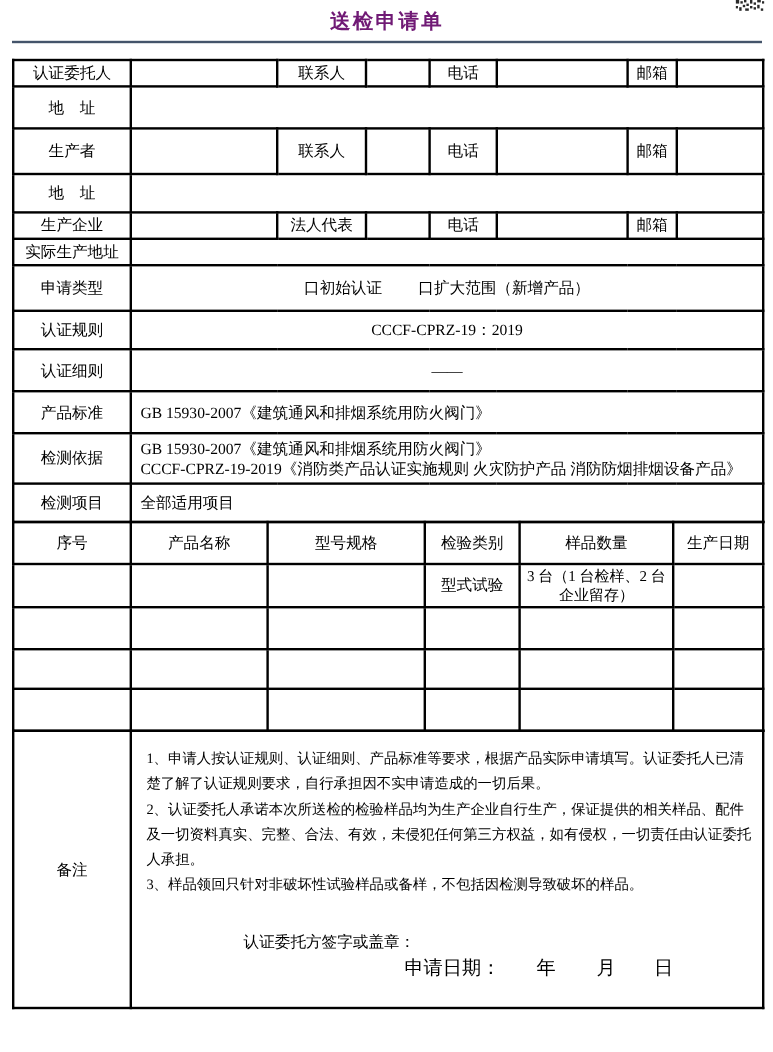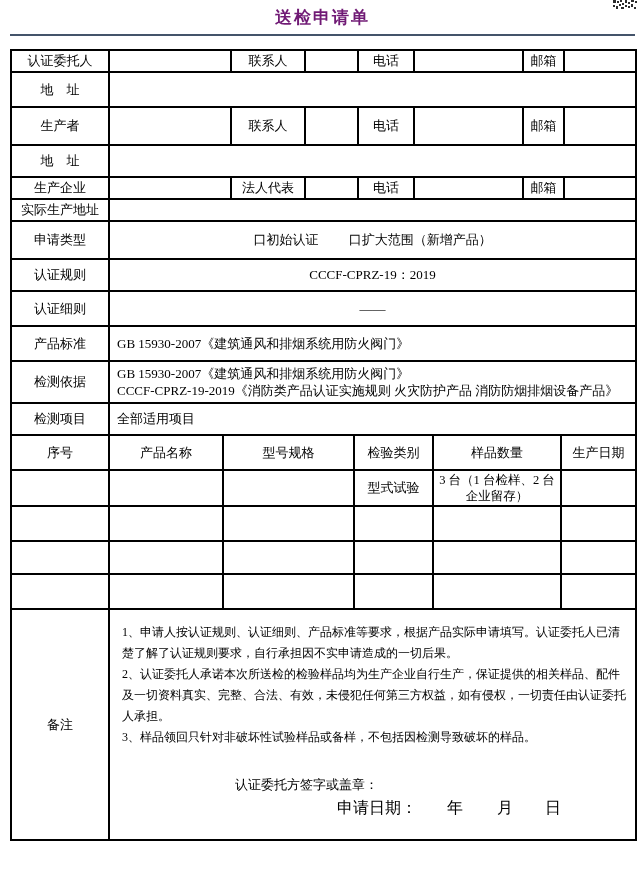--- a/index.html
+++ b/index.html
@@ -42,21 +42,21 @@
   .basis-line{line-height:17px;text-align:left;}
 
   
   td.remarks-cell{
     height:209px;
     vertical-align:top;
     text-align:left;
     padding:12px 8px 8px 12px;
   }
   .remarks-cell p{margin:0;line-height:21px;font-size:12px;}
-  .sign-line{margin:26px 0 0 113px;line-height:22px;font-size:13px;}
+  .sign-line{margin:26px 0 0 81px;line-height:22px;font-size:13px;}
   .date-line{margin:1px 0 0 215px;line-height:22px;font-size:16px;}
   .date-line .y{margin-left:26px;}
   .date-line .m{margin-left:30px;}
   .date-line .d{margin-left:28px;}
 
   .opt2{margin-left:27px;}
 </style>
 </head>
 <body>
 

